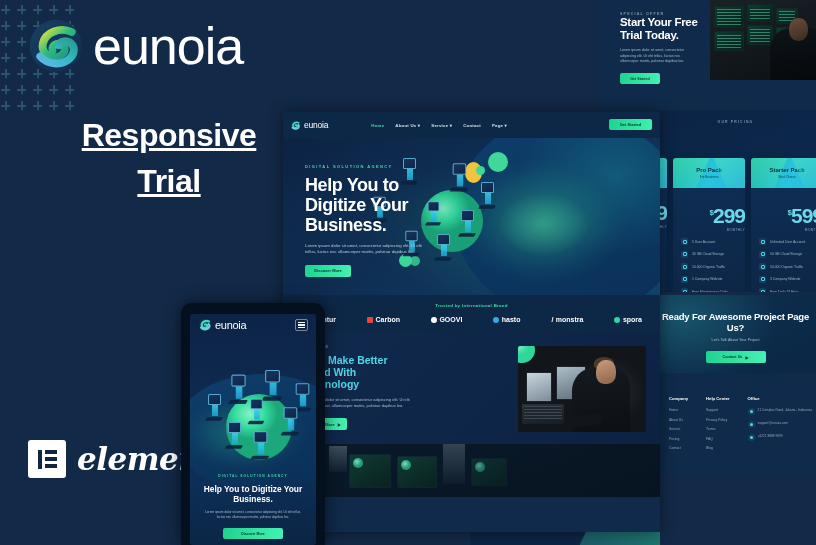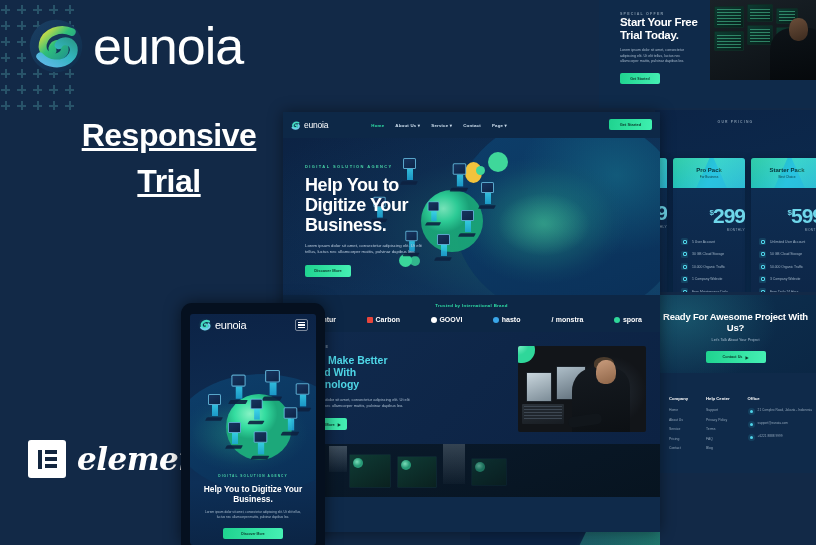--- a/index.html
+++ b/index.html
@@ -620,21 +620,21 @@
                 <i></i>
               </span>
               <span>Free Daily 24 Hour</span>
             </li>
           </ul>
         </div>
       </div>
   </div>
 
   <div class="panel-cta">
-    <div class="pc-title">Ready For Awesome Project With Us?</div>
+    <div class="pc-title">Ready For Awesome Project Page Us?</div>
     <div class="pc-sub">Let's Talk About Your Project</div>
     <div class="pc-btn">
       <span>Contact Us</span>
       <span style="font-size:4px">▶</span>
     </div>
   </div>
 
   <div class="panel-foot">
     <div class="pf-cols" id="footCols">
         <div class="pf-col">

